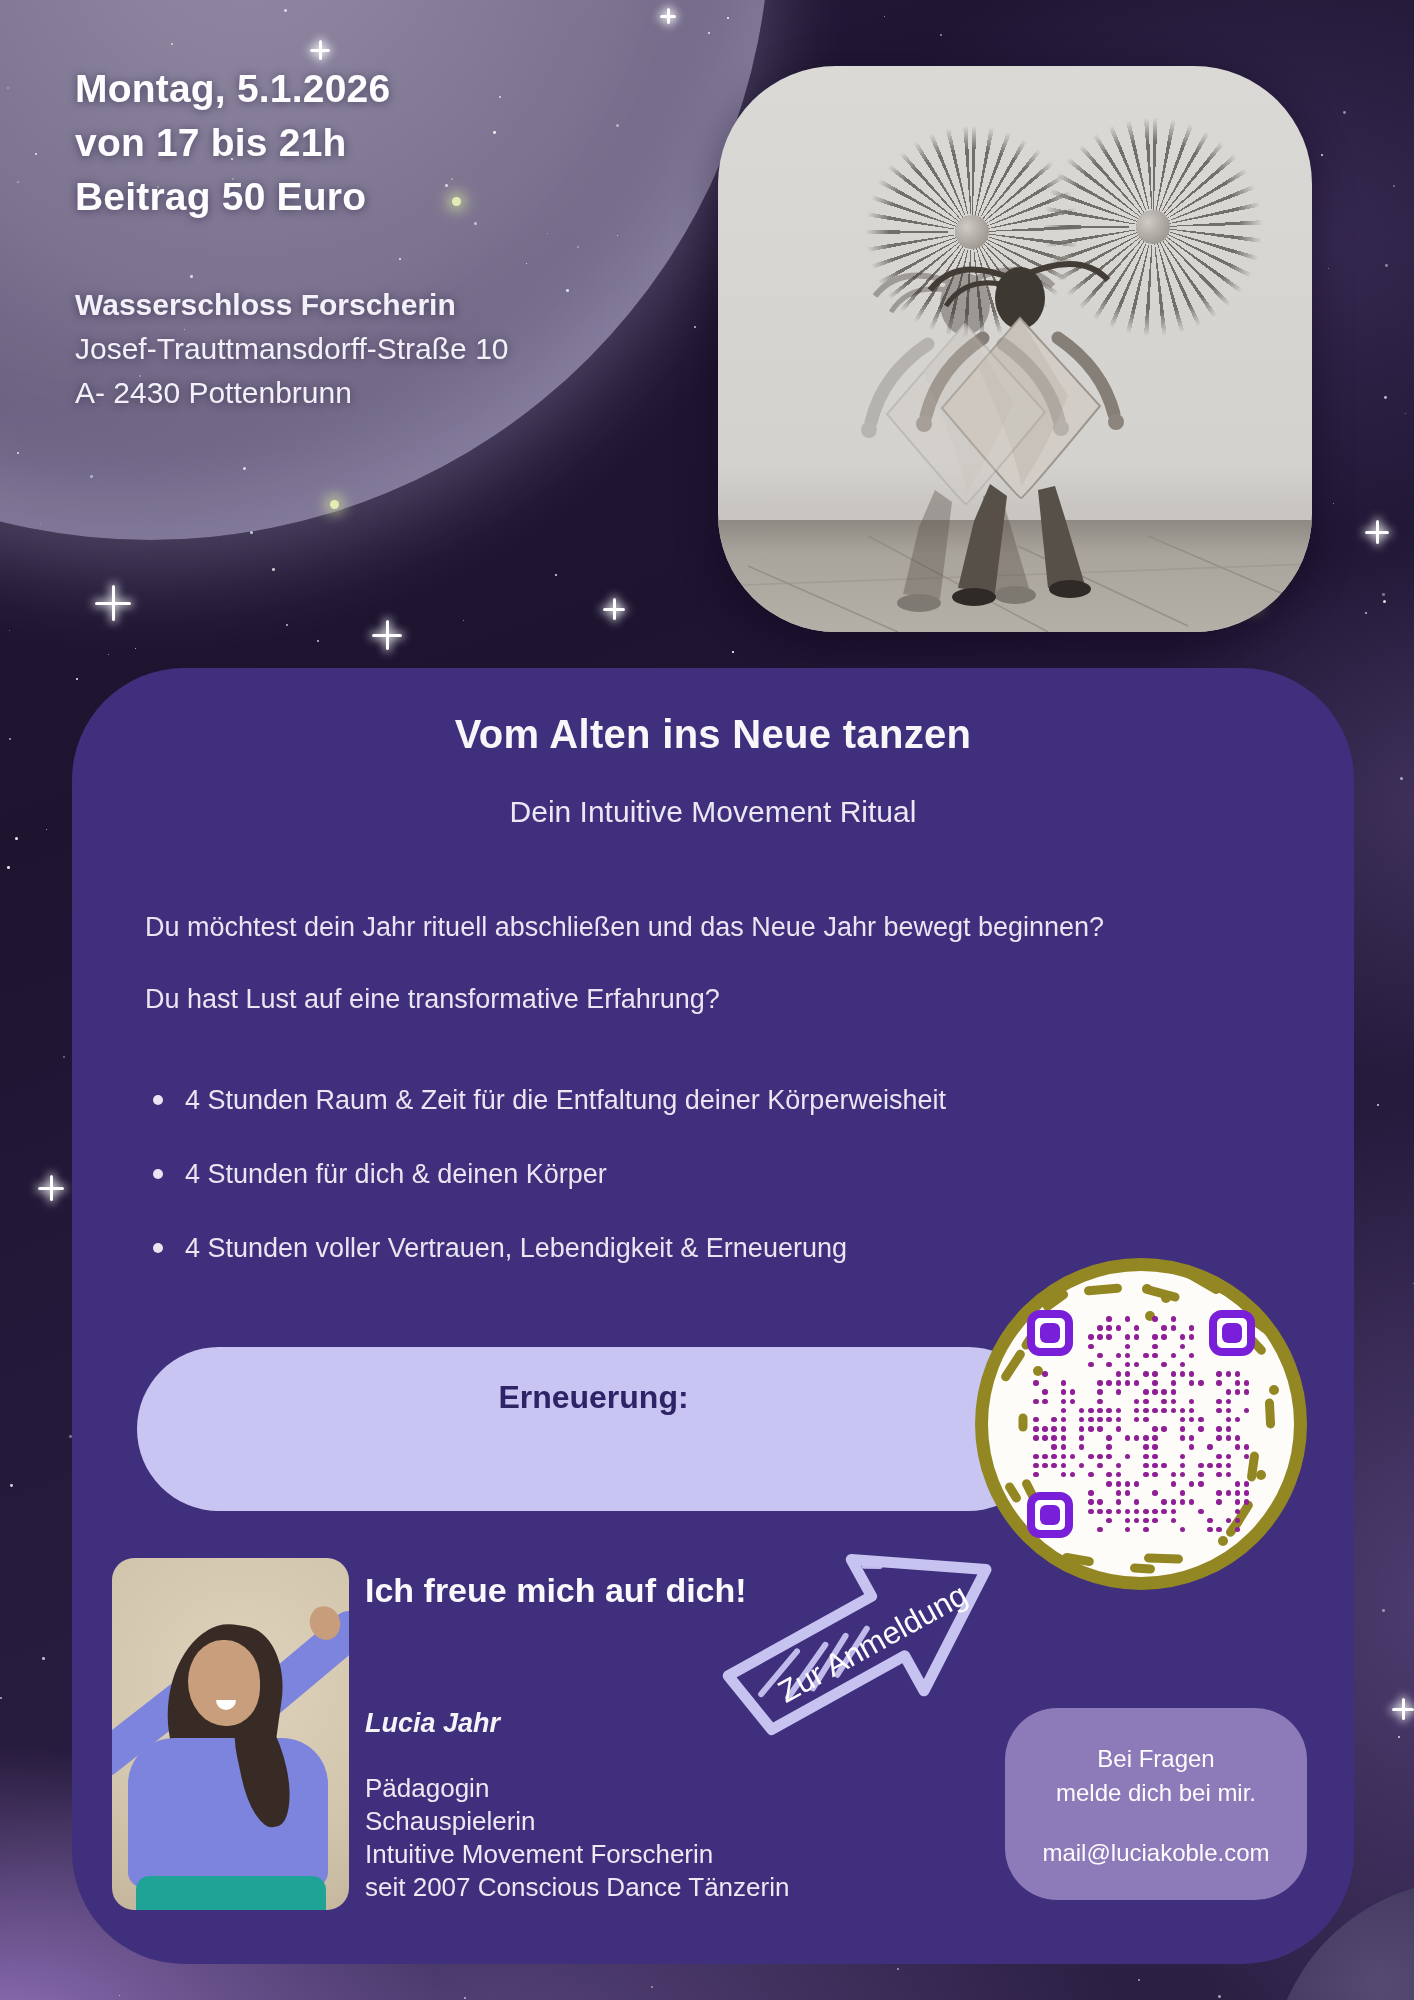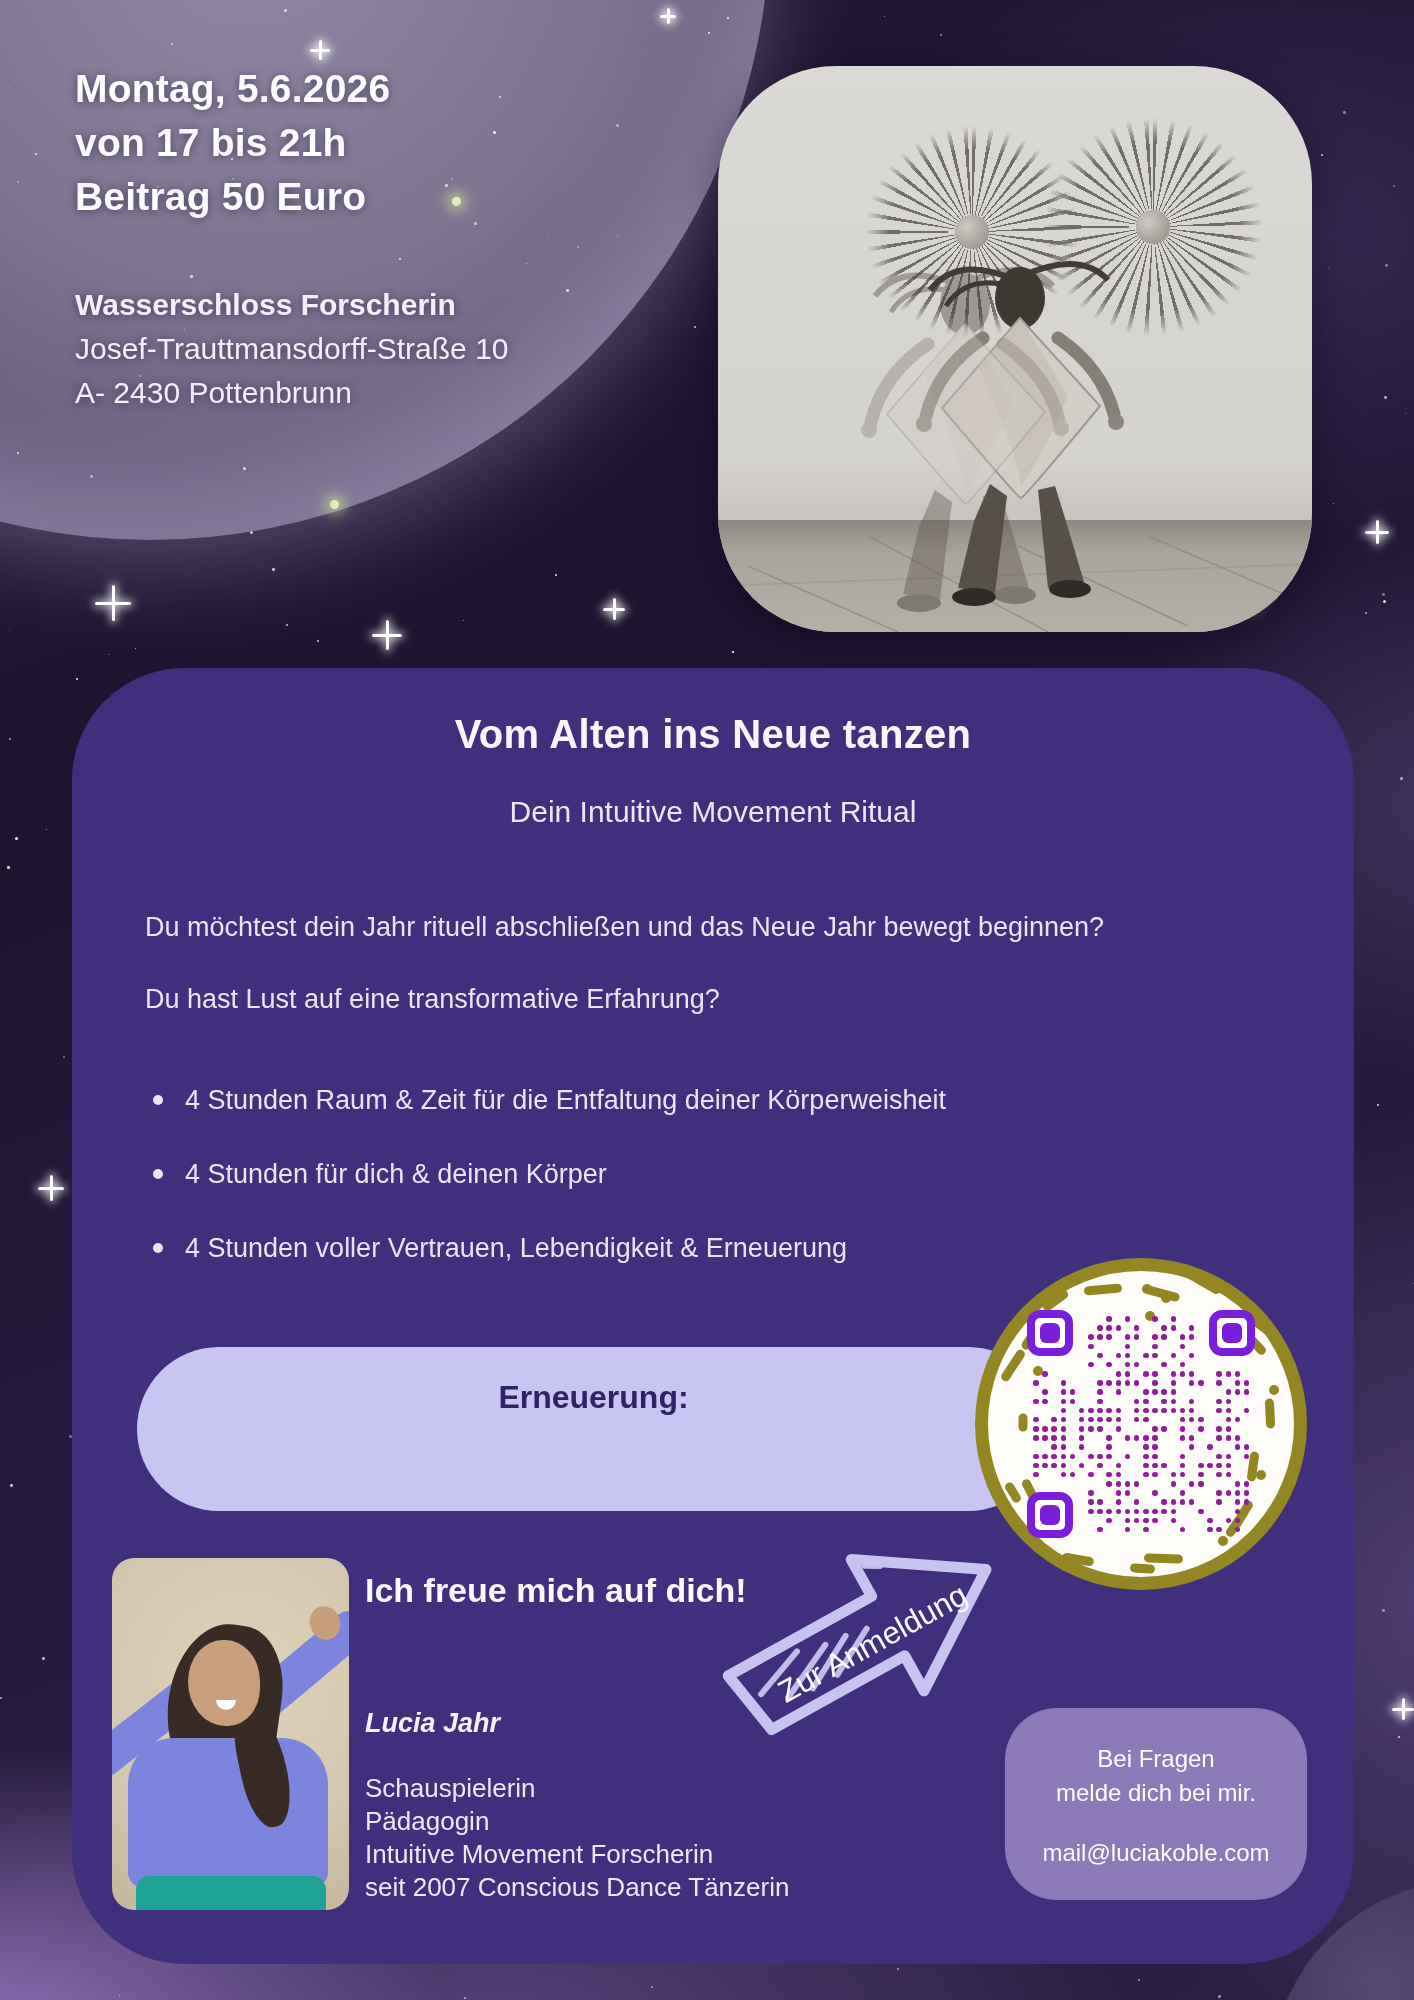--- a/index.html
+++ b/index.html
@@ -364,21 +364,21 @@
       <div class="flare" style="left: 1365px; top: 520px; --s: 24px;"></div>
       <div class="flare" style="left: 38px; top: 1175px; --s: 26px;"></div>
       <div class="flare" style="left: 1392px; top: 1698px; --s: 22px;"></div>
       <div class="flare" style="left: 660px; top: 8px; --s: 16px;"></div>
       <div class="gstar" style="left: 452px; top: 197px; width: 9px; height: 9px;"></div>
       <div class="gstar" style="left: 330px; top: 500px; width: 9px; height: 9px;"></div>
       <div class="gstar" style="left: 1248px; top: 598px; width: 9px; height: 9px;"></div>
     </div>
 
   <div class="hdr">
-    <div>Montag, 5.6.2026</div>
+    <div>Montag, 5.1.2026</div>
     <div>von 17 bis 21h</div>
     <div>Beitrag 50 Euro</div>
   </div>
   <div class="venue">
     <div class="vn">Wasserschloss Forscherin</div>
     <div>Josef-Trauttmansdorff-Straße 10</div>
     <div>A- 2430 Pottenbrunn</div>
   </div>
 
   <div class="photo">
@@ -448,22 +448,22 @@
       <div class="hair"></div>
       <div class="body"></div>
       <div class="strand" style="background:#382b25"></div>
       <div class="head"></div>
       <div class="smile"></div>
       <div class="skirt"></div>
     </div>
 
     <div class="host-name">Lucia Jahr</div>
     <div class="roles">
+      <div>Pädagogin</div>
       <div>Schauspielerin</div>
-      <div>Pädagogin</div>
       <div>Intuitive Movement Forscherin</div>
       <div>seit 2007 Conscious Dance Tänzerin</div>
     </div>
 
     <div class="contact">
       <div class="c1">Bei Fragen</div>
       <div>melde dich bei mir.</div>
       <div class="ce">mail@luciakoble.com</div>
     </div>
   </div>

